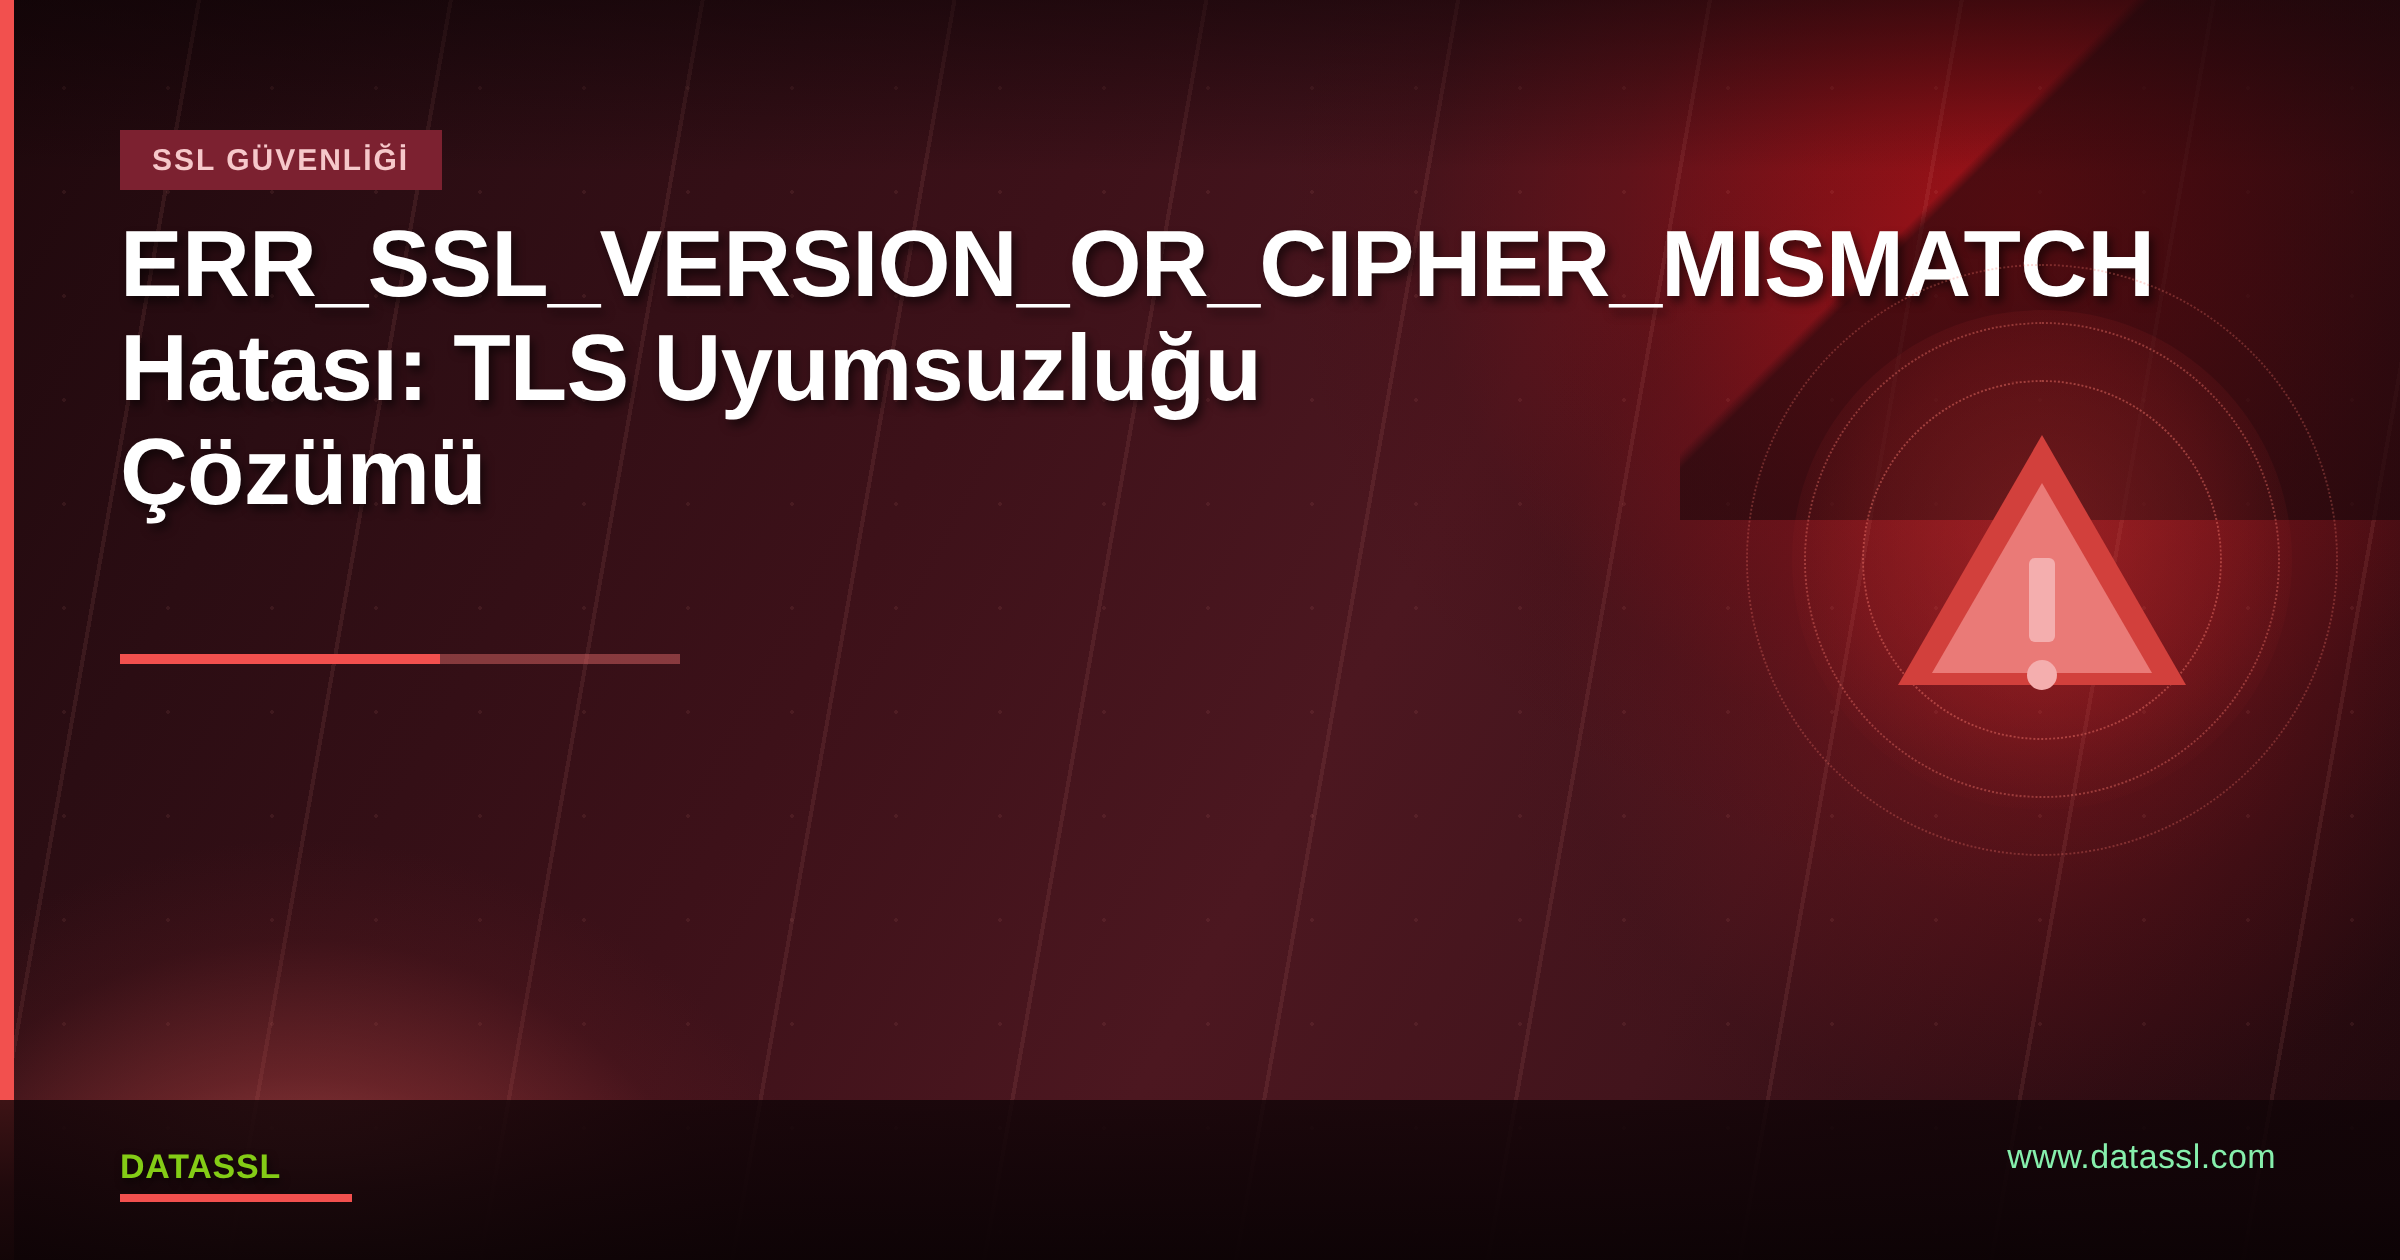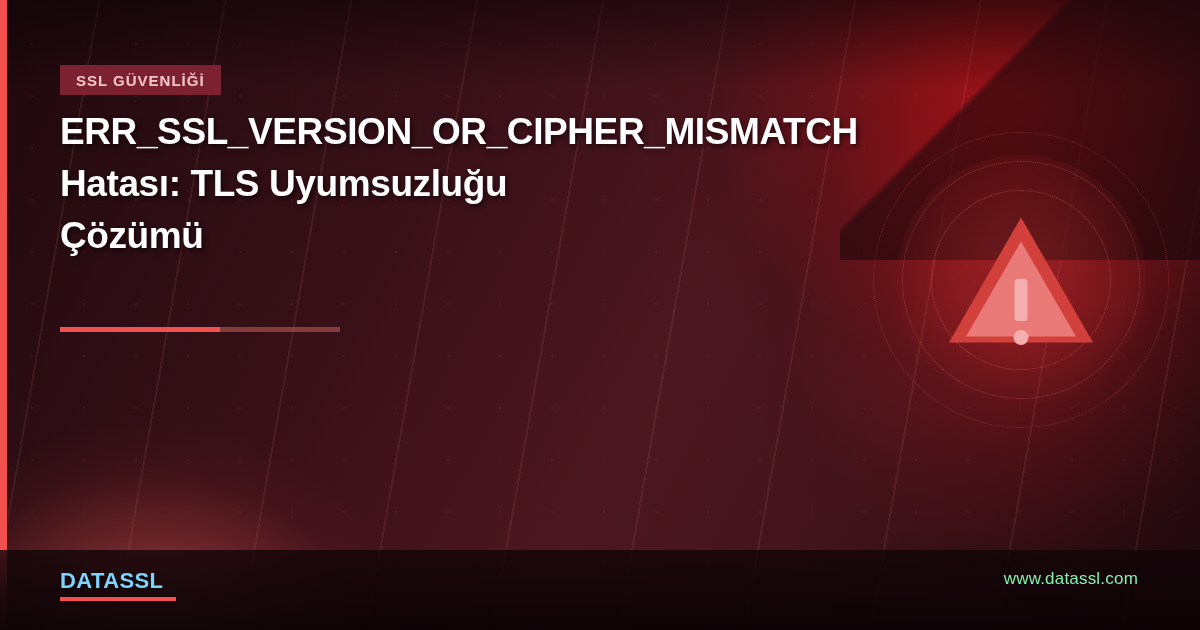--- a/index.html
+++ b/index.html
@@ -118,21 +118,21 @@
     letter-spacing:1.0px;
     white-space:nowrap;
   }
 
   
   .title {
     position:absolute;
     left:60px; top:106px;
     width:1090px;
     color:#ffffff;
-    font-size:37px;
+    font-size:47px;
     font-weight:bold;
     line-height:52px;
     letter-spacing:-0.4px;
     text-shadow:2px 3px 5px rgba(0,0,0,0.55);
     white-space:pre-line;
   }
 
   
   .divider {
     position:absolute; left:60px; top:327px;
@@ -212,22 +212,22 @@
   }
 
   
   .footer-band {
     position:absolute; left:0; bottom:0;
     width:1200px; height:80px;
     background:linear-gradient(180deg, rgba(16,4,7,0.80) 0%, rgba(16,4,7,0.93) 55%, rgba(12,3,5,0.97) 100%);
   }
   .brand {
     position:absolute; left:60px; bottom:36px;
-    color:#7dd3fc;
-    font-size:22px;
+    color:#84cc16;
+    font-size:17px;
     font-weight:bold;
     letter-spacing:0.4px;
     text-shadow:1px 2px 4px rgba(0,0,0,0.6);
   }
   .brand-underline {
     position:absolute; left:60px; bottom:29px;
     width:116px; height:4px;
     background:#f2504e;
   }
   .site-url {

